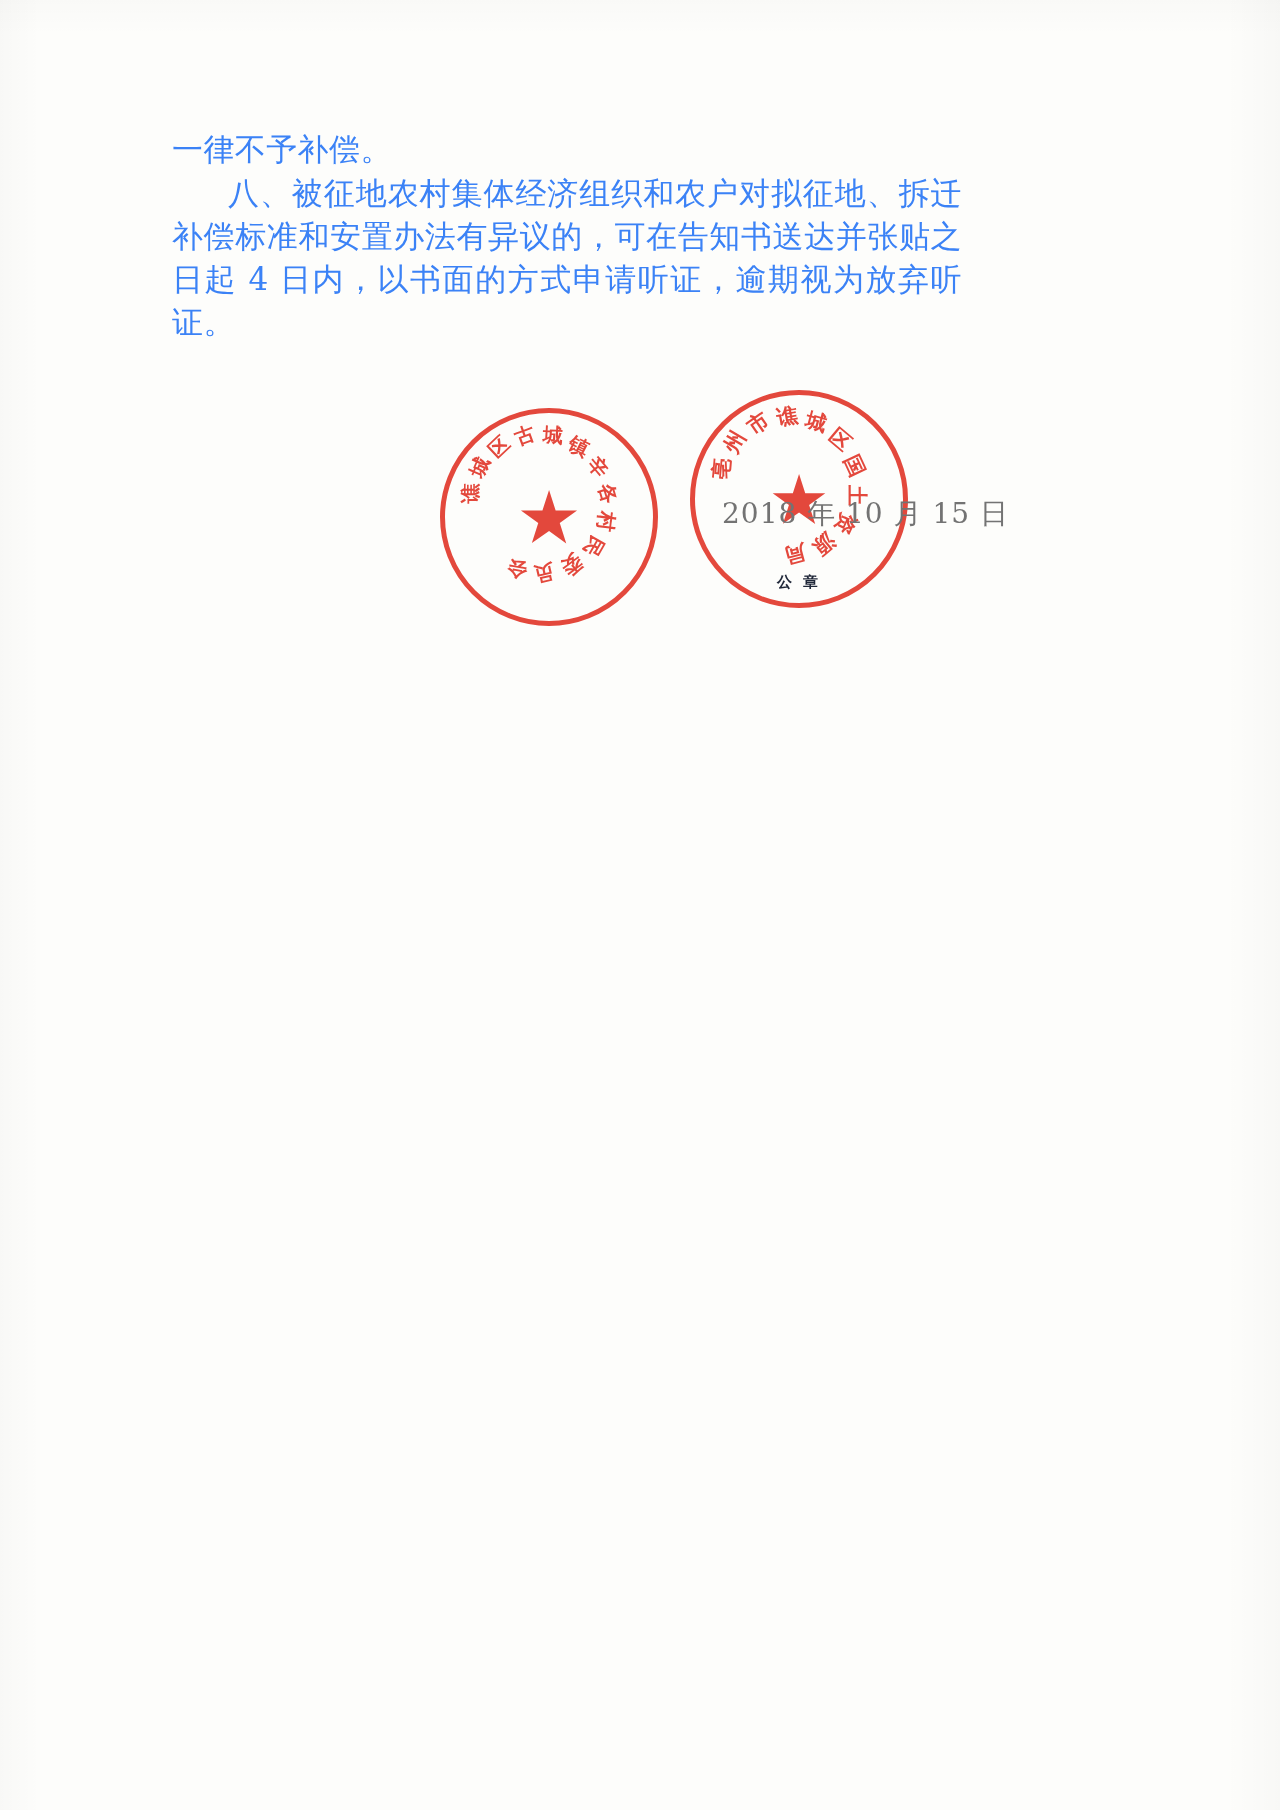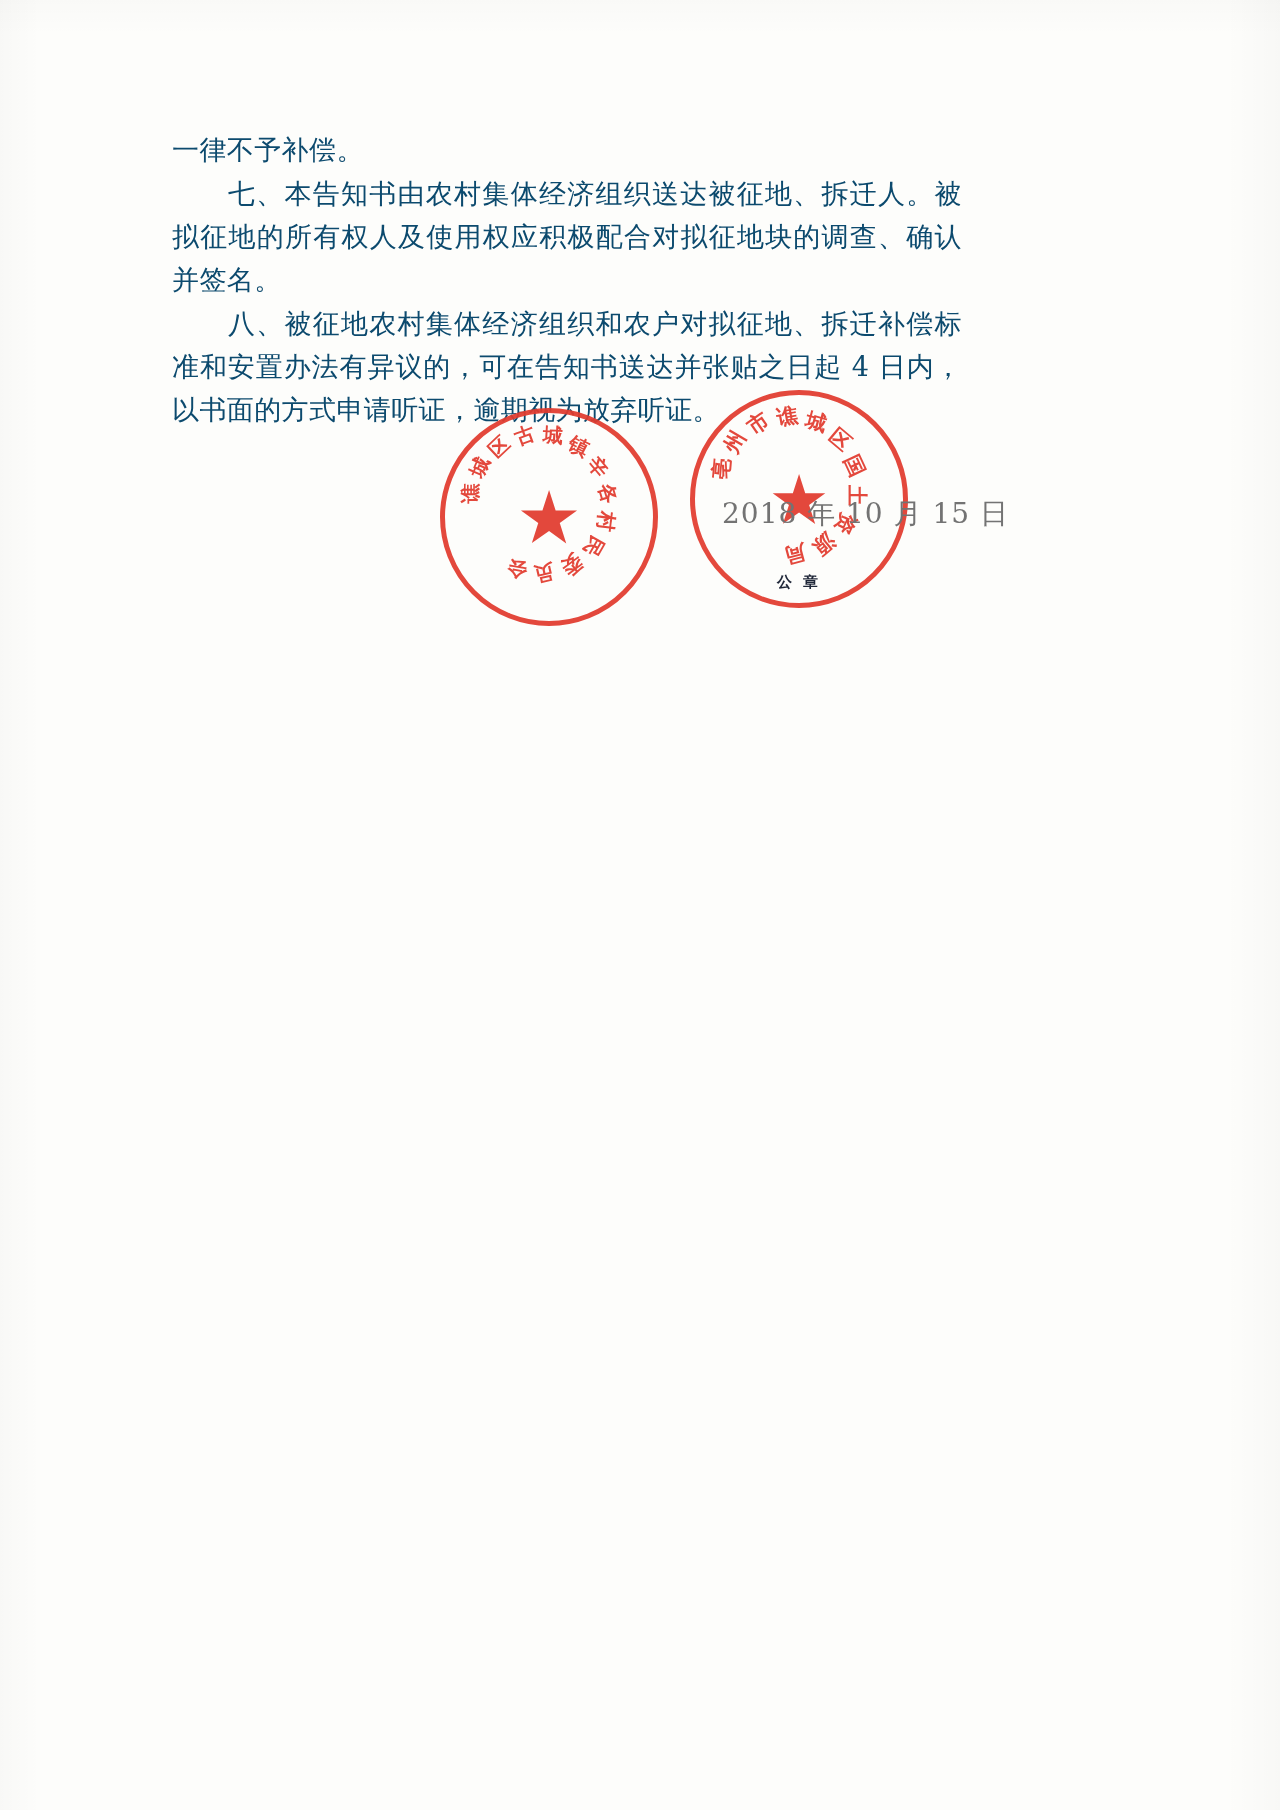--- a/index.html
+++ b/index.html
@@ -28,23 +28,23 @@
       linear-gradient(to right, rgba(0,0,0,0.018) 0px, rgba(0,0,0,0) 40px),
       linear-gradient(to left, rgba(0,0,0,0.02) 0px, rgba(0,0,0,0) 55px),
       linear-gradient(to bottom, rgba(0,0,0,0.015) 0px, rgba(0,0,0,0) 35px);
     pointer-events: none;
   }
   .body-text {
     position: absolute;
     left: 172px;
     top: 128px;
     width: 790px;
-    font-size: 27px;
+    font-size: 31px;
     line-height: 43px;
-    color: #0c4a6e;
+    color: #3b82f6;
     letter-spacing: 0.4px;
     text-align: justify;
     text-justify: inter-ideograph;
   }
   .para {
     margin: 0 0 1px 0;
     text-indent: 0;
   }
   .para.indent {
     text-indent: 56px;
@@ -126,21 +126,20 @@
     font-family: "DejaVu Serif", "Liberation Serif", serif;
   }
 </style>
 </head>
 <body>
 
 <div class="page">
 
   <div class="body-text">
     <p class="para">一律不予补偿。</p>
-    <p class="para indent">七、本告知书由农村集体经济组织送达被征地、拆迁人。被拟征地的所有权人及使用权应积极配合对拟征地块的调查、确认并签名。</p>
     <p class="para indent">八、被征地农村集体经济组织和农户对拟征地、拆迁补偿标准和安置办法有异议的，可在告知书送达并张贴之日起 4 日内，以书面的方式申请听证，逾期视为放弃听证。</p>
   </div>
 
   <div class="seal" id="seal-village">
     <div class="seal-ring"></div>
     <div class="seal-text">
         <span style="font-size: 20px; transform: translate(-50%, -50%) translate(-82px, 0px) rotate(270deg);">谯</span>
         <span style="font-size: 20px; transform: translate(-50%, -50%) translate(-75.29px, -32.48px) rotate(293.333deg);">城</span>
         <span style="font-size: 20px; transform: translate(-50%, -50%) translate(-56.27px, -59.64px) rotate(316.667deg);">区</span>
         <span style="font-size: 20px; transform: translate(-50%, -50%) translate(-28.05px, -77.05px) rotate(340deg);">古</span>

